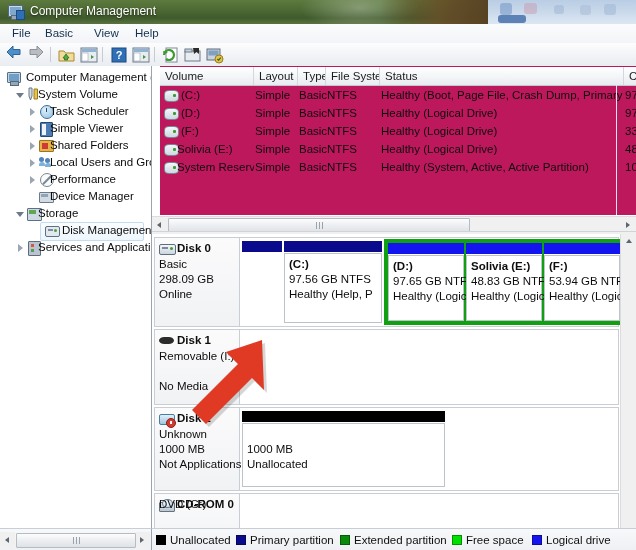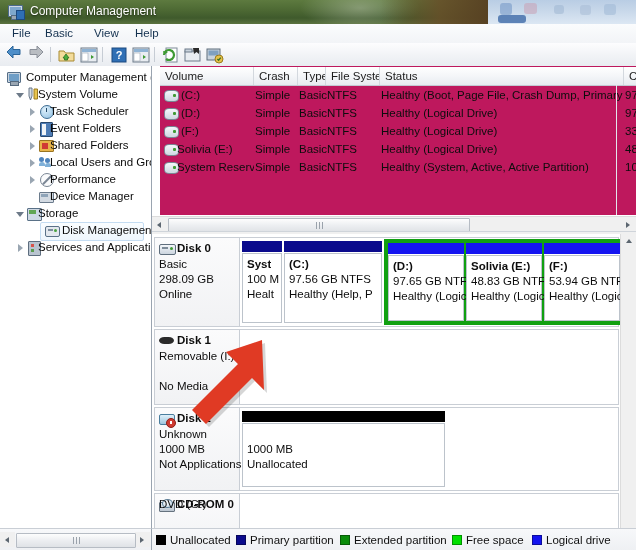--- a/index.html
+++ b/index.html
@@ -313,21 +313,21 @@
       <span class="lbl">Task Scheduler</span>
     </div>
 
     <div class="tnode" style="left:28px;top:54px;">
       <div class="twist closed"></div>
       <div class="ticon" style="left:10px">
           <div class="ic-book">
             <b></b>
           </div>
         </div>
-      <span class="lbl">Event Folders</span>
+      <span class="lbl">Simple Viewer</span>
     </div>
 
     <div class="tnode" style="left:28px;top:71px;">
       <div class="twist closed"></div>
       <div class="ticon" style="left:10px">
           <div class="ic-folderpk">
             <b></b>
           </div>
         </div>
       <span class="lbl">Shared Folders</span>
@@ -394,21 +394,21 @@
         </div>
       <span class="lbl">Services and Applications</span>
     </div>
   </div>
 
   <div class="rightpane">
 
     <div class="vol-list">
       <div class="vhead">
         <div class="hc" style="left:0;width:94px">Volume</div>
-        <div class="hc" style="left:94px;width:44px">Crash</div>
+        <div class="hc" style="left:94px;width:44px">Layout</div>
         <div class="hc" style="left:138px;width:28px">Type</div>
         <div class="hc" style="left:166px;width:54px">File System</div>
         <div class="hc" style="left:220px;width:244px">Status</div>
         <div class="hc" style="left:464px;width:20px;border-right:none">C</div>
       </div>
 
       <div class="vrow" style="top:20px">
         <div class="vol-ico">
             <b></b>
           </div>
@@ -490,25 +490,20 @@
               </div>
             <div class="dname">Disk 0</div>
             <div class="dl" style="top:20px">Basic</div>
             <div class="dl" style="top:35px">298.09 GB</div>
             <div class="dl" style="top:50px">Online</div>
           </div>
           <div class="partarea">
 
             <div class="part" style="left:2px;width:40px;">
               <div class="bar" style="background:#0a0a8c"></div>
-              <div class="box">
-                <div class="t b" style="top:4px">Syst</div>
-                <div class="t" style="top:19px">100 M</div>
-                <div class="t" style="top:34px">Healt</div>
-              </div>
             </div>
 
             <div class="part" style="left:44px;width:98px;">
               <div class="bar" style="background:#0a0a8c"></div>
               <div class="box">
                 <div class="t b" style="top:4px">(C:)</div>
                 <div class="t" style="top:19px">97.56 GB NTFS</div>
                 <div class="t" style="top:34px">Healthy (Help, P</div>
               </div>
             </div>

